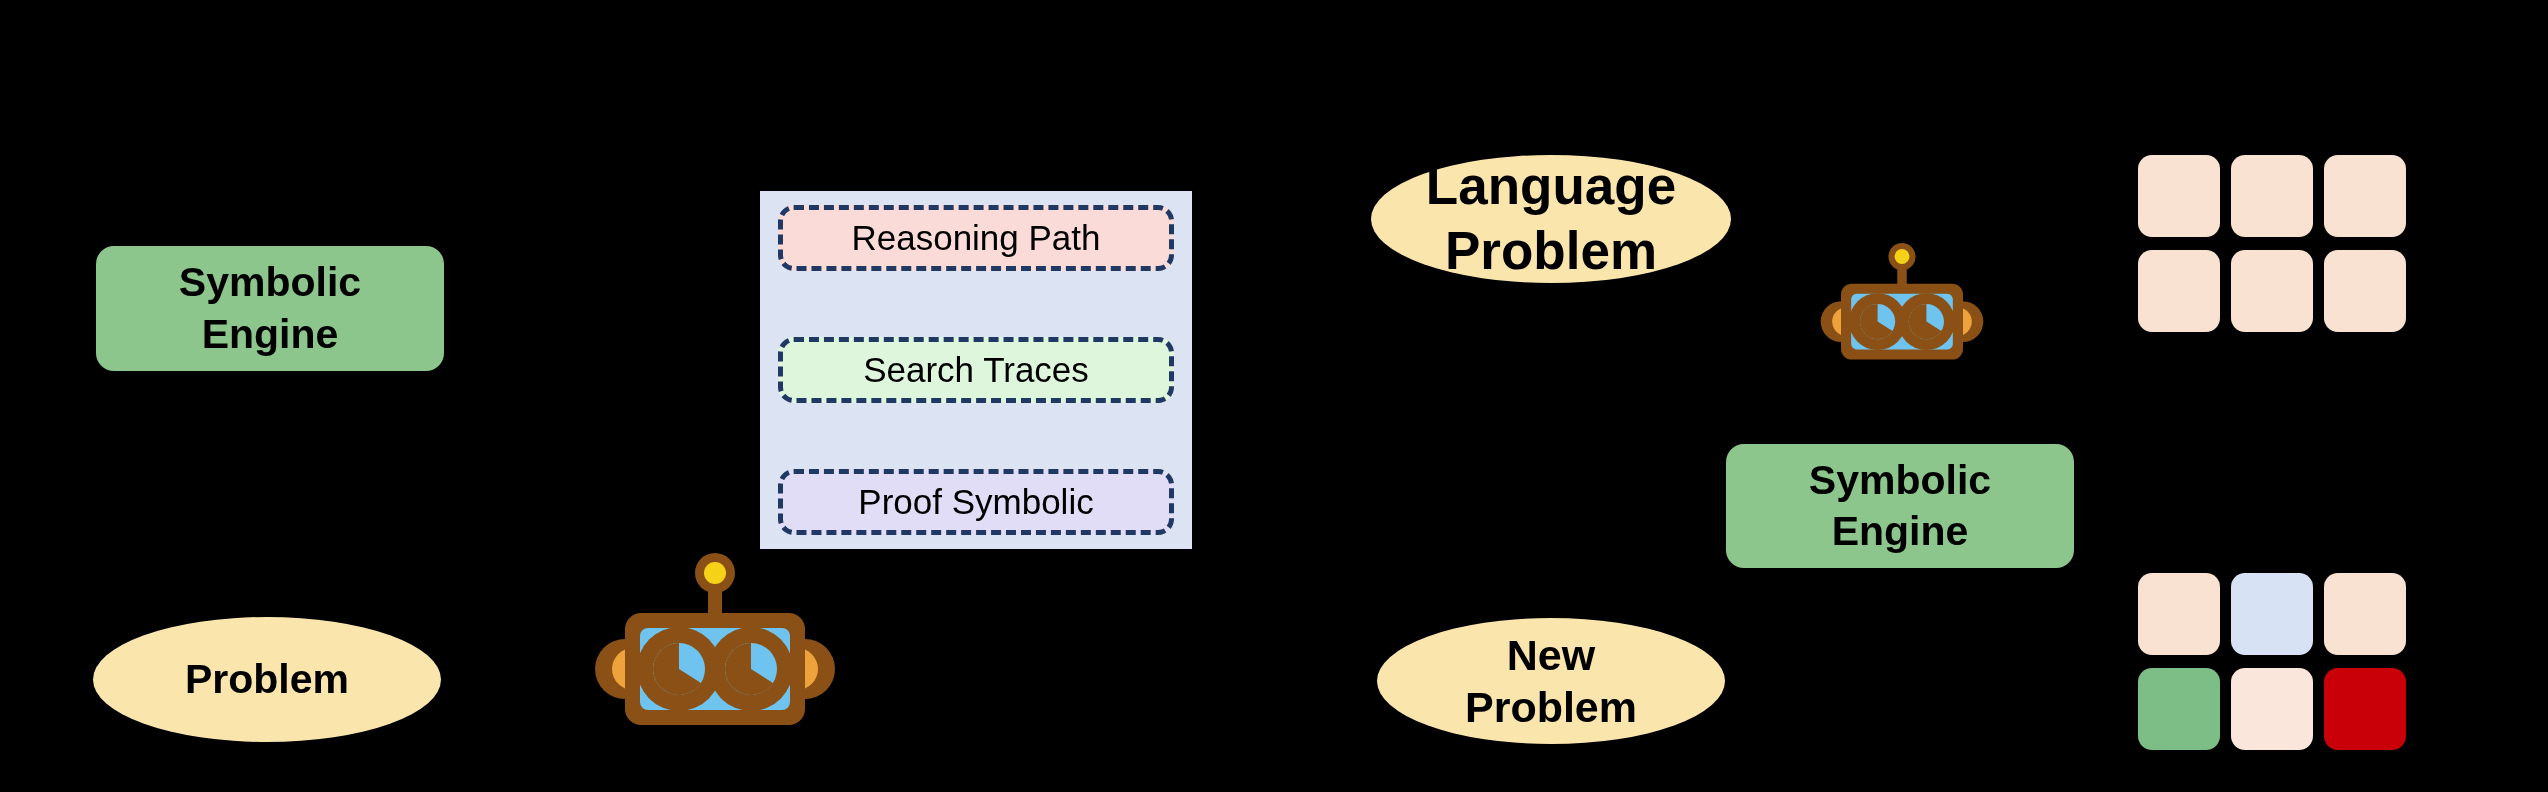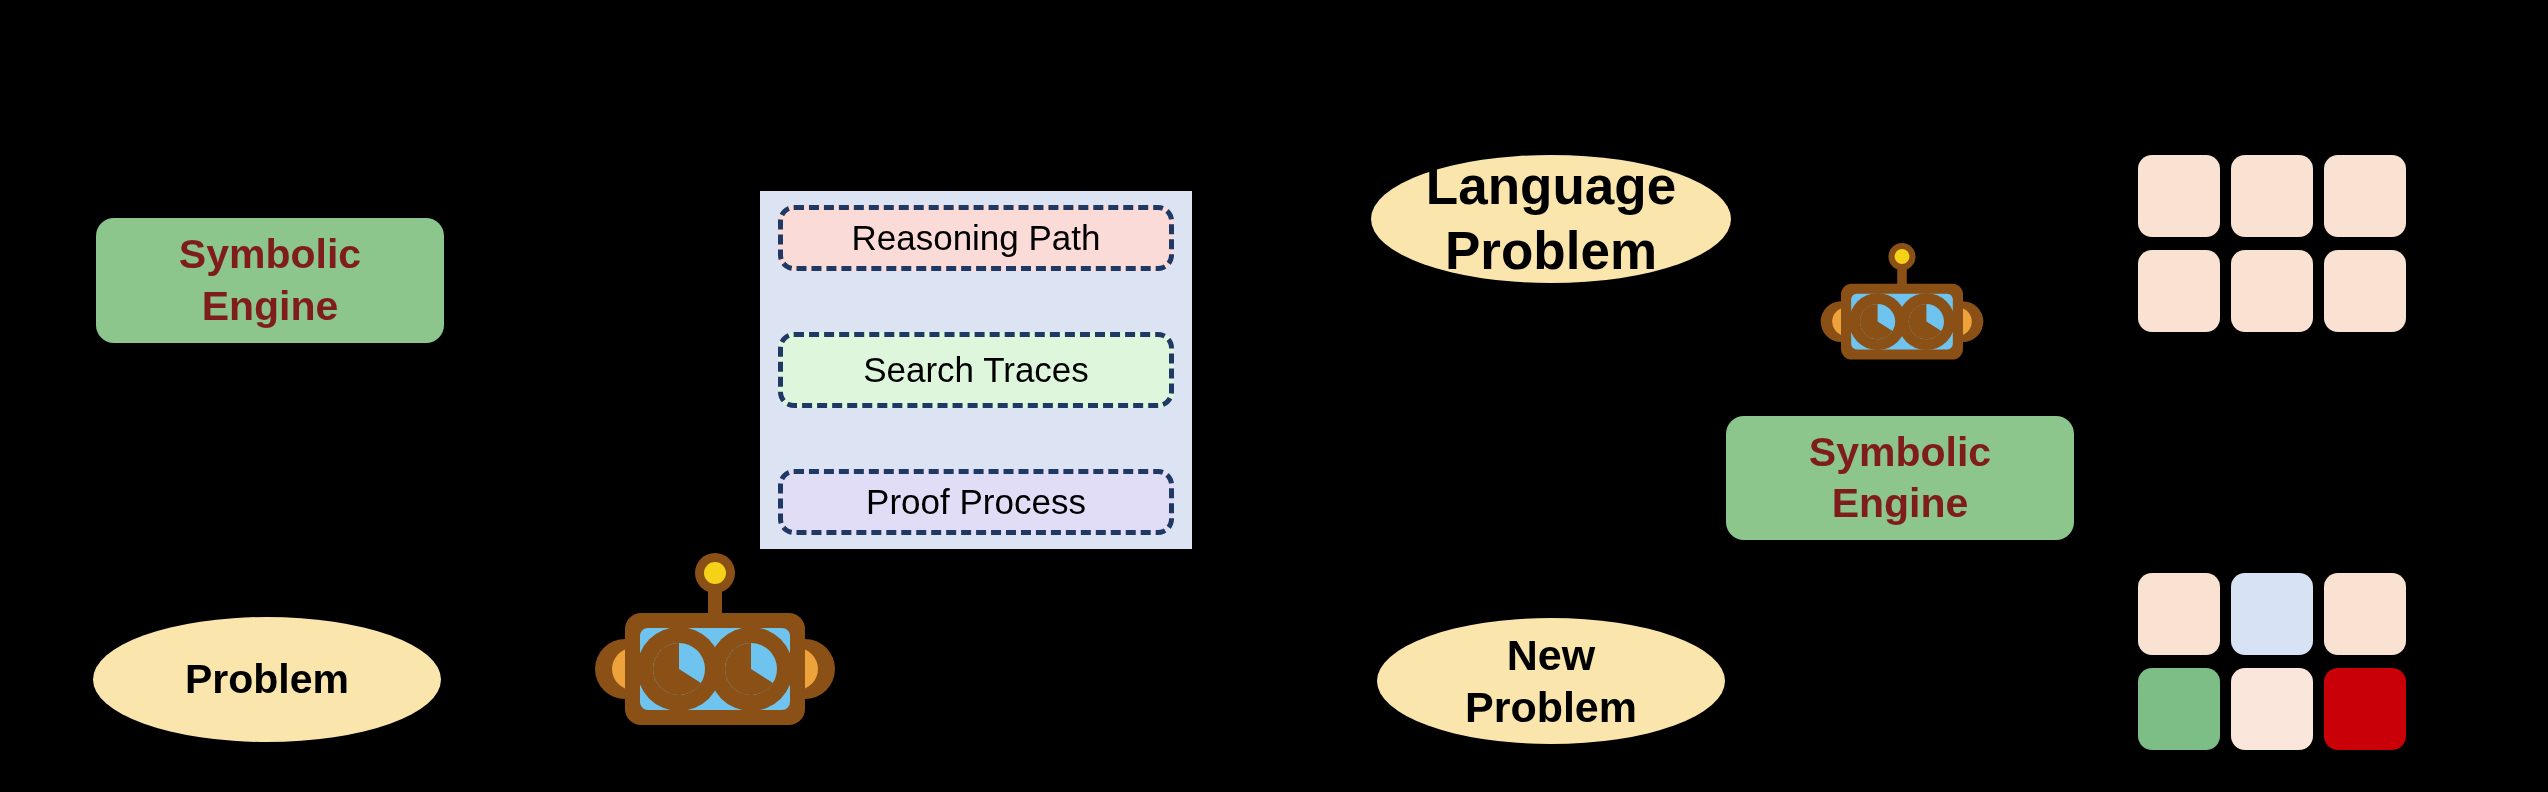--- a/index.html
+++ b/index.html
@@ -20,24 +20,25 @@
   .abs { position: absolute; }
 
   
   .engine-box {
     background: #8CC68C;
     border-radius: 18px;
     display: flex;
     flex-direction: column;
     align-items: center;
     justify-content: center;
-    color: #7f1d1d;
+    color: #000000;
     font-weight: bold;
     line-height: 1.25;
     text-align: center;
+    margin-top: 28px;
   }
 
   
   .ellipse {
     background: #FAE6AC;
     border-radius: 50%;
     display: flex;
     flex-direction: column;
     align-items: center;
     justify-content: center;
@@ -121,26 +122,26 @@
       <path d="M168 90 a26 26 0 1 0 22 40 l-22 -14 z" fill="#8A5015"></path>
     </svg>
   </div>
 
   <div class="abs panel" style="left:760px; top:160px; width:432px; height:358px; padding:14px 18px;margin-top:31px;">
 
     <div class="panel-item" style="height:66px; background:#FADBD8; font-size:35px;">
       <span>Reasoning Path</span>
     </div>
 
-    <div class="panel-item" style="height:76px; background:#DEF7DC; font-size:35px;">
+    <div class="panel-item" style="height:66px; background:#DEF7DC; font-size:35px;">
       <span>Search Traces</span>
     </div>
 
     <div class="panel-item" style="height:66px; background:#E2DDF7; font-size:35px;">
-      <span>Proof Process</span>
+      <span>Proof Symbolic</span>
     </div>
 
   </div>
 
   <div class="abs ellipse" style="left:1371px; top:155px; width:360px; height:128px; font-size:53px;">
     <span>Language</span>
     <span>Problem</span>
   </div>
 
   <div class="abs robot" style="left:1808px; top:243px; width:188px; height:122px;">

